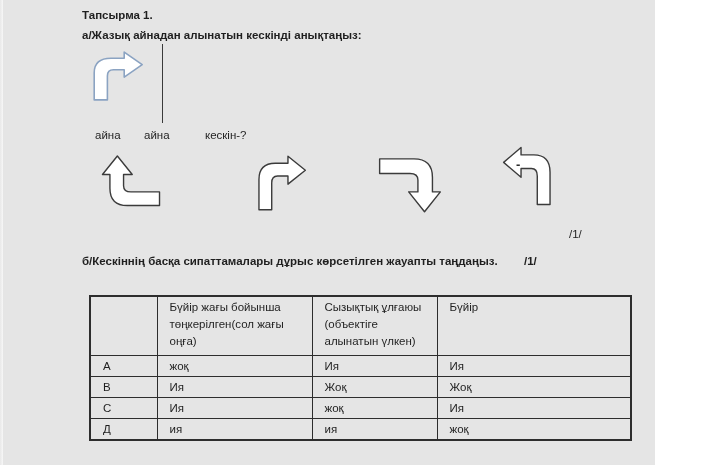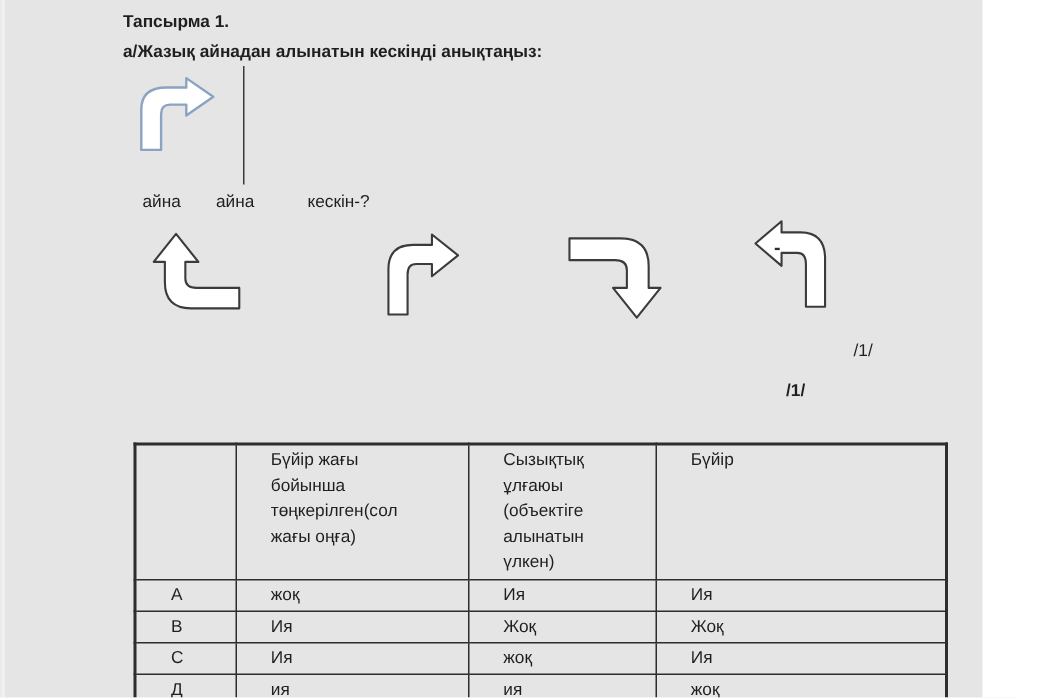--- a/index.html
+++ b/index.html
@@ -42,21 +42,21 @@
   .dash-mark{left:516px;top:158px;font-size:13px;font-weight:bold;color:#2c2c2c;}
   table.answers{
     position:absolute;left:89px;top:295px;
     width:541px;border-collapse:collapse;table-layout:fixed;
     font-size:11.5px;color:#1f1f1f;
     border:2px solid #2d2d2d;
   }
   table.answers th, table.answers td{
     border:1px solid #2d2d2d;
     font-weight:normal;text-align:left;
-    padding:2px 23px;vertical-align:top;line-height:17px;
+    padding:2px 12px;vertical-align:top;line-height:17px;
   }
   table.answers th{height:54px;}
   table.answers td{height:16px;vertical-align:middle;line-height:13px;}
   col.c1{width:67px;} col.c2{width:155px;} col.c3{width:125px;} col.c4{width:194px;}
 </style>
 </head>
 <body>
 
 <div class="page">
   <div class="page-edge"></div>
@@ -83,20 +83,21 @@
   <svg class="arrow a-opt3" viewBox="0 0 100 100" preserveAspectRatio="none">
     <path d="M 12 96 V 44 Q 12 16 40 16 H 62 V 4 L 92 28 L 62 52 V 38 H 44 Q 34 38 34 50 V 96 Z"></path>
   </svg>
   <svg class="arrow a-opt4" viewBox="0 0 100 100" preserveAspectRatio="none">
     <path d="M 12 96 V 44 Q 12 16 40 16 H 62 V 4 L 92 28 L 62 52 V 38 H 44 Q 34 38 34 50 V 96 Z"></path>
   </svg>
   <div class="txt dash-mark">-</div>
 
   <div class="txt score-a">/1/</div>
 
+  <div class="txt bold prompt-b">б/Кескіннің басқа  сипаттамалары  дұрыс көрсетілген жауапты таңдаңыз.</div>
   <div class="txt bold score-b">/1/</div>
 
   <table class="answers">
     <colgroup>
         <col class="c1">
         <col class="c2">
         <col class="c3">
         <col class="c4">
       </colgroup>
     <tbody>

